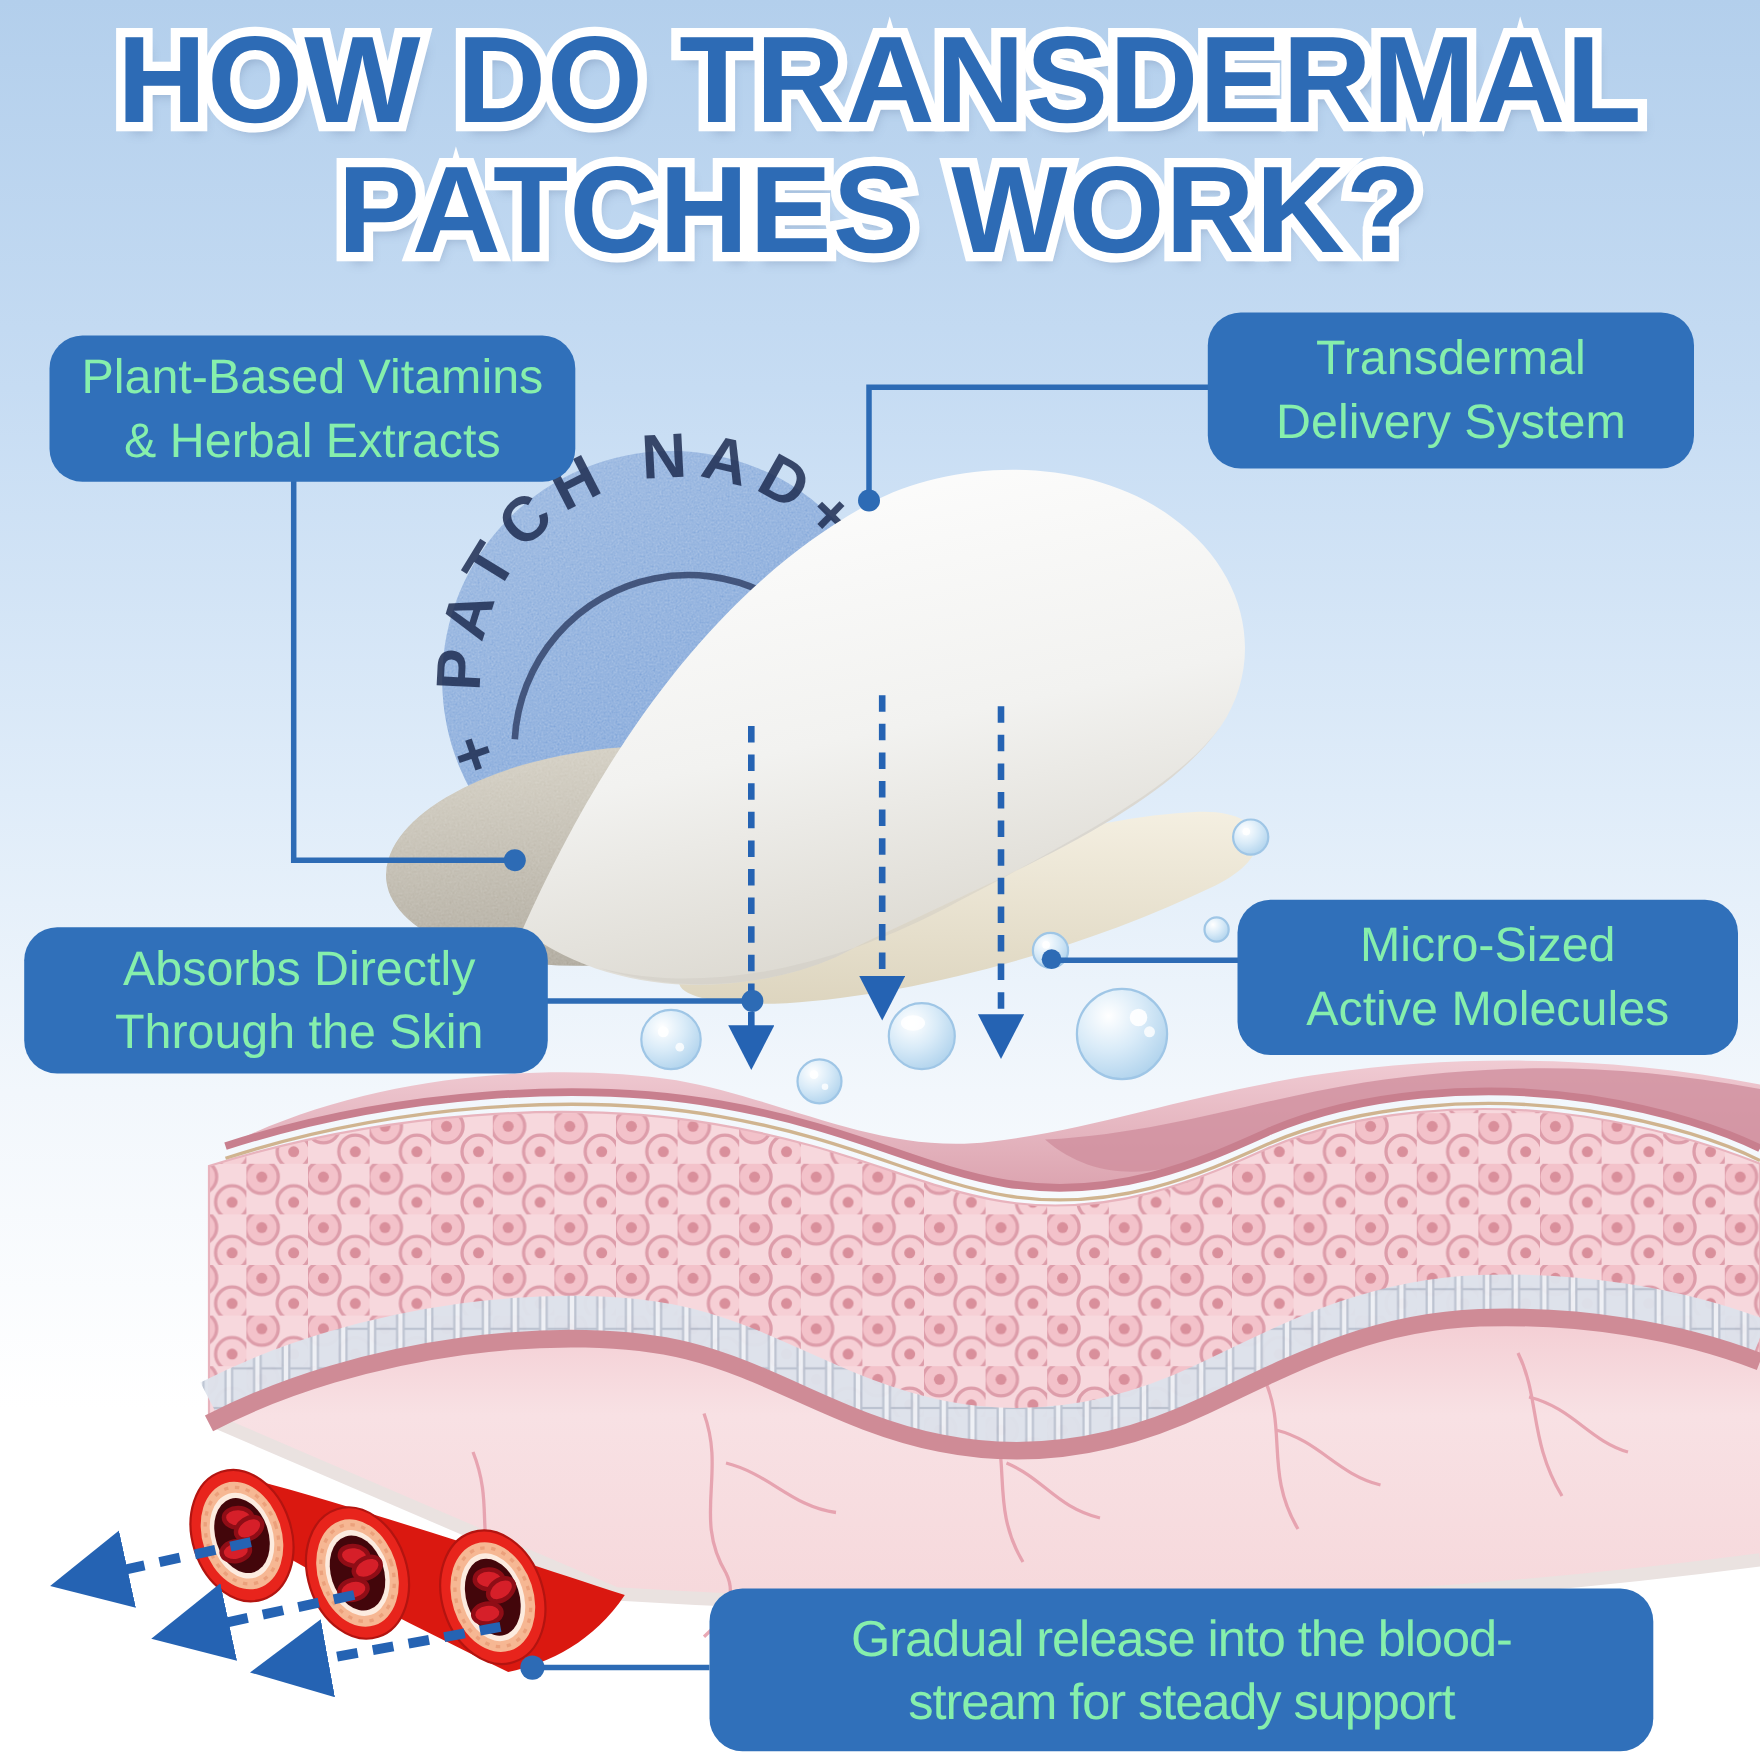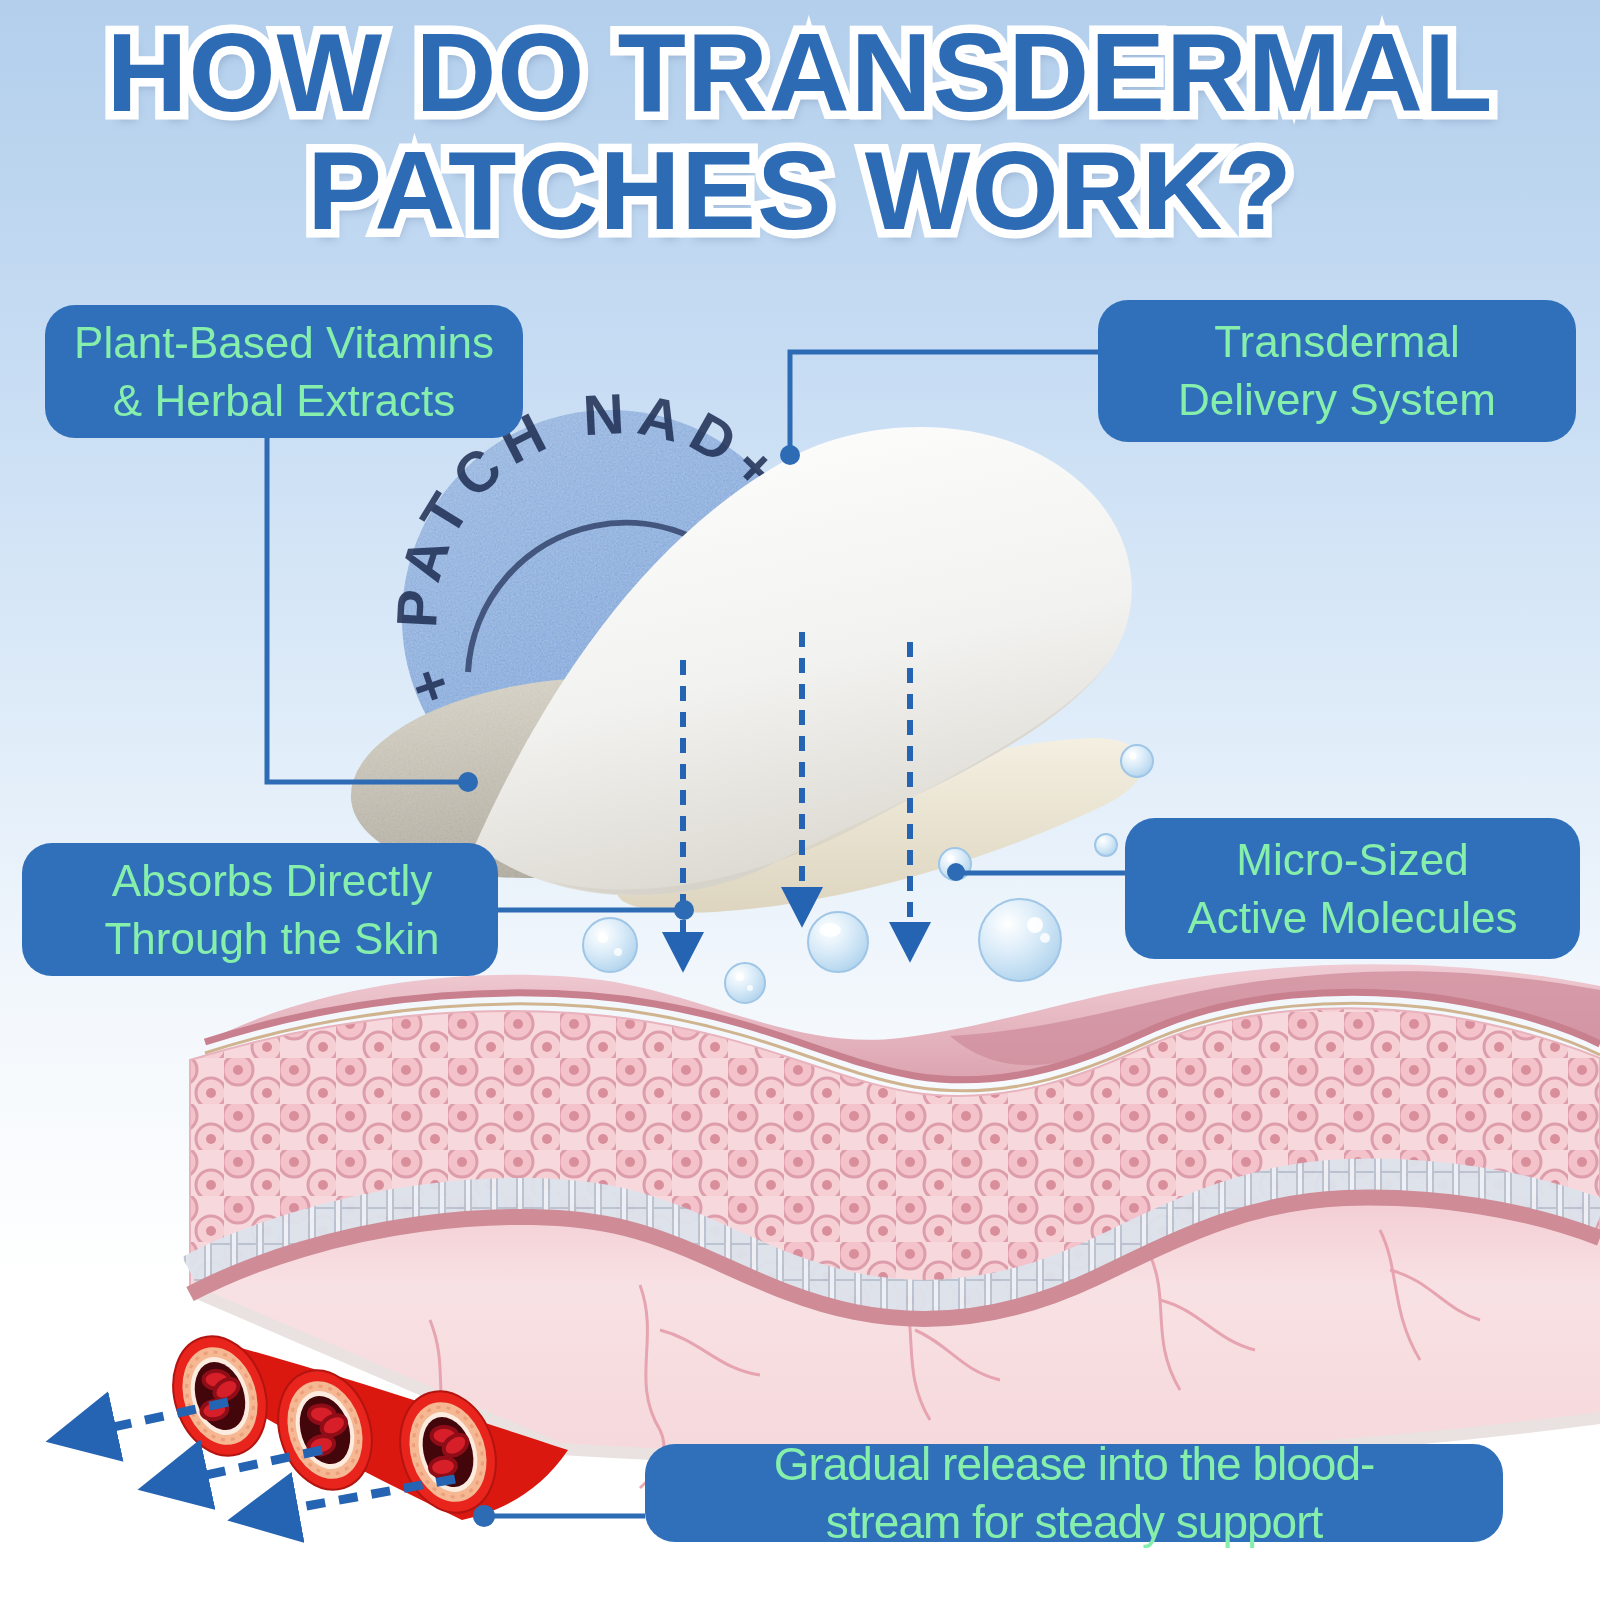--- a/index.html
+++ b/index.html
@@ -11,24 +11,24 @@
          font-weight:bold;font-size:112px;line-height:118px;letter-spacing:1px;}
   .title .line{position:relative;display:block;height:118px;}
   .title .tb{position:absolute;left:0;right:0;color:#ffffff;-webkit-text-stroke:17px #ffffff;
              text-shadow:5px 9px 10px rgba(90,115,155,.40);}
   .title .tf{position:absolute;left:0;right:0;color:#2d6bb5;}
   .callout{position:absolute;z-index:3;background:#3070ba;color:#86efac;border-radius:30px;
            display:flex;flex-direction:column;justify-content:center;text-align:center;
            font-size:44px;line-height:58px;}
   .callout span{display:block;}
   #co-plant   {left:45px;  top:305px;  width:478px; height:133px;}
-  #co-delivery{left:1098px;top:300px;  width:478px; height:142px;}
+  #co-delivery{left:1098px;top:284px;  width:442px; height:142px;}
   #co-absorb  {left:22px;  top:843px;  width:452px; height:133px;padding-left:24px;}
   #co-micro   {left:1125px;top:818px;  width:455px; height:141px;}
-  #co-gradual {left:645px; top:1444px; width:858px; height:98px;font-size:46px;letter-spacing:-1px;}
+  #co-gradual {left:645px; top:1444px; width:858px; height:148px;font-size:46px;letter-spacing:-1px;}
 </style>
 </head>
 <body>
 
 <svg id="art" width="1600" height="1601" viewBox="0 0 1600 1601">
   <defs>
     <linearGradient id="pinkTop" x1="0" y1="0" x2="0" y2="1">
       <stop offset="0" stop-color="#f0cbd3"></stop>
         <stop offset="1" stop-color="#dca4b0"></stop>
     </linearGradient>

